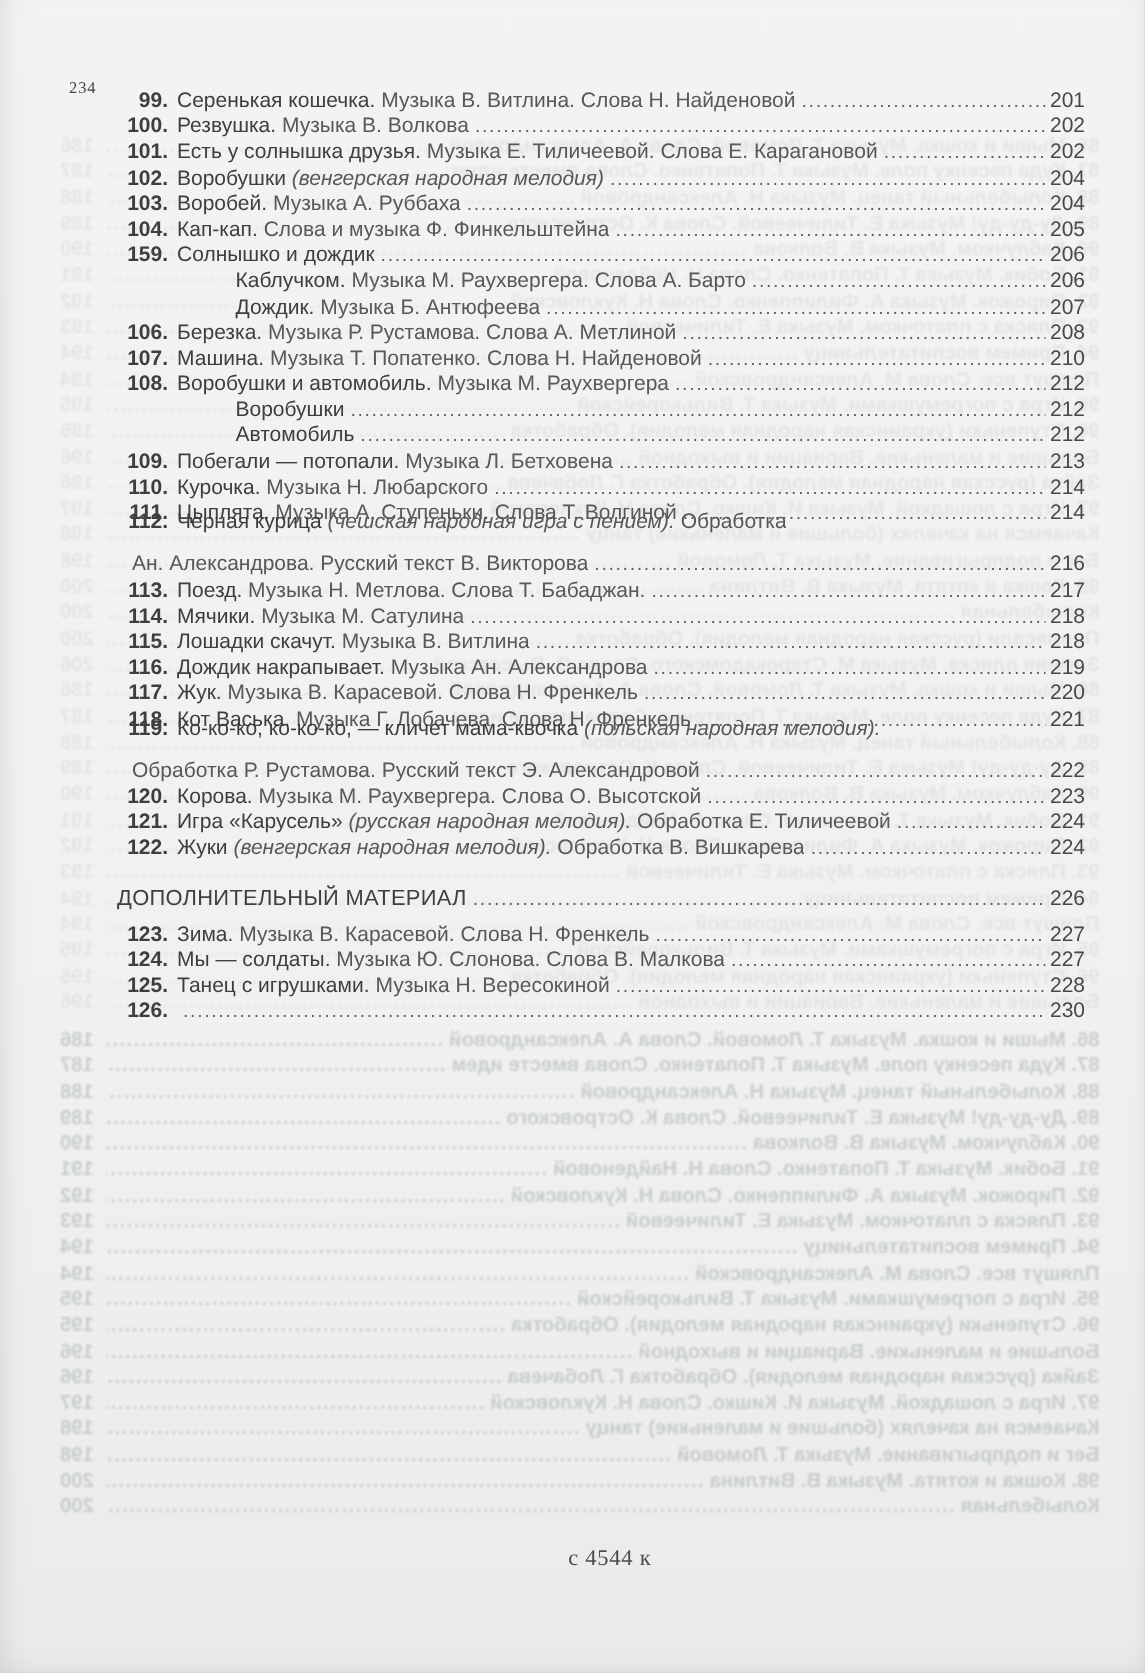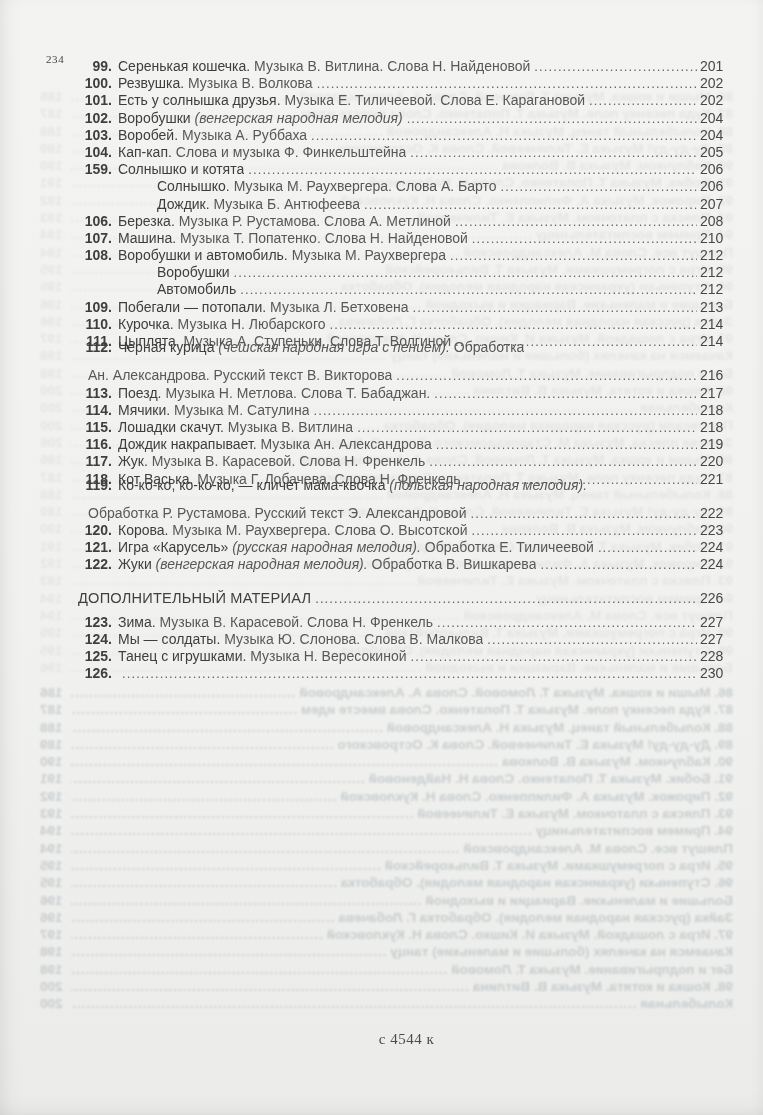--- a/index.html
+++ b/index.html
@@ -369,26 +369,26 @@
         <span class="pg">204</span>
       </div>
       <div class="row entry">
         <span class="num">104.</span>
         <span class="body"><span class="s-b">Кап-кап.</span><span class="s-r"> Слова и музыка Ф. Финкельштейна</span></span>
         <span class="leader"></span>
         <span class="pg">205</span>
       </div>
       <div class="row entry">
         <span class="num">159.</span>
-        <span class="body"><span class="s-b">Солнышко и котята</span></span>
+        <span class="body"><span class="s-b">Солнышко и дождик</span></span>
         <span class="leader"></span>
         <span class="pg">206</span>
       </div>
       <div class="row sub">
-        <span class="body"><span class="s-b">Солнышко.</span><span class="s-r"> Музыка М. Раухвергера. Слова А. Барто</span></span>
+        <span class="body"><span class="s-b">Каблучком.</span><span class="s-r"> Музыка М. Раухвергера. Слова А. Барто</span></span>
         <span class="leader"></span>
         <span class="pg">206</span>
       </div>
       <div class="row sub">
         <span class="body"><span class="s-b">Дождик.</span><span class="s-r"> Музыка Б. Антюфеева</span></span>
         <span class="leader"></span>
         <span class="pg">207</span>
       </div>
       <div class="row entry">
         <span class="num">106.</span>

